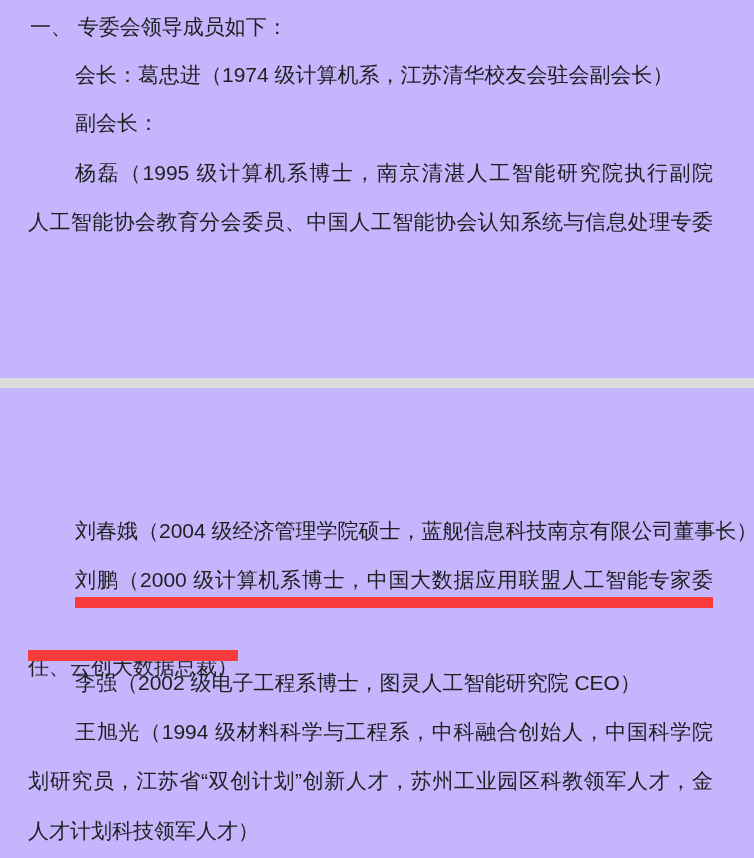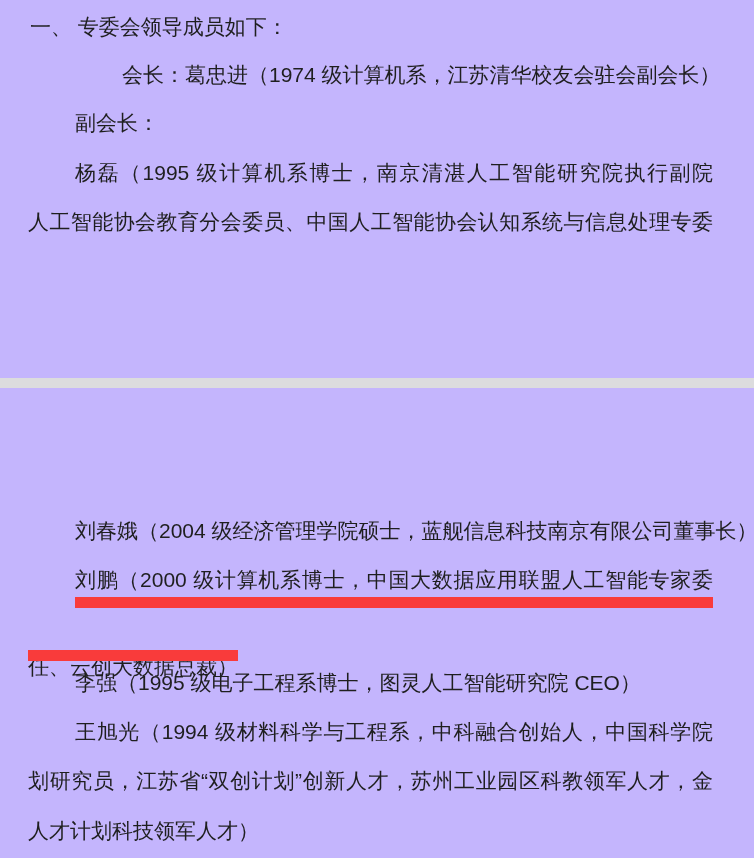--- a/index.html
+++ b/index.html
@@ -38,28 +38,28 @@
   .red-bar {
     position: absolute;
   }
 </style>
 </head>
 <body>
 
 <div class="page">
   <div id="lines">
       <div class="text-line" style="left: 30px; top: 13px; color: rgb(31, 31, 31);">一、 专委会领导成员如下：</div>
-      <div class="text-line" style="left: 75px; top: 61px; color: rgb(31, 31, 31); margin-left: 47px;">会长：葛忠进（1974 级计算机系，江苏清华校友会驻会副会长）</div>
+      <div class="text-line" style="left: 75px; top: 61px; color: rgb(31, 31, 31);">会长：葛忠进（1974 级计算机系，江苏清华校友会驻会副会长）</div>
       <div class="text-line" style="left: 75px; top: 109px; color: rgb(31, 31, 31); text-align: right;">副会长：</div>
       <div class="text-line justify" style="left: 75px; top: 159px; width: 638px; color: rgb(31, 31, 31);">杨磊（1995 级计算机系博士，南京清湛人工智能研究院执行副院长、江苏</div>
       <div class="text-line justify" style="left: 28px; top: 208px; width: 685px; color: rgb(31, 31, 31);">人工智能协会教育分会委员、中国人工智能协会认知系统与信息处理专委会委员）</div>
       <div class="text-line" style="left: 75px; top: 517px; color: rgb(31, 31, 31);">刘春娥（2004 级经济管理学院硕士，蓝舰信息科技南京有限公司董事长）</div>
       <div class="text-line justify" style="left: 75px; top: 566px; width: 638px; color: rgb(31, 31, 31);">刘鹏（2000 级计算机系博士，中国大数据应用联盟人工智能专家委员会主</div>
       <div class="text-line" style="left: 28px; top: 618px; color: rgb(31, 31, 31); margin-top: 35px;">任、云创大数据总裁）</div>
-      <div class="text-line" style="left: 75px; top: 669px; color: rgb(31, 31, 31);">李强（1995 级电子工程系博士，图灵人工智能研究院 CEO）</div>
+      <div class="text-line" style="left: 75px; top: 669px; color: rgb(31, 31, 31);">李强（2002 级电子工程系博士，图灵人工智能研究院 CEO）</div>
       <div class="text-line justify" style="left: 75px; top: 718px; width: 638px; color: rgb(31, 31, 31);">王旭光（1994 级材料科学与工程系，中科融合创始人，中国科学院百人计</div>
       <div class="text-line justify" style="left: 28px; top: 767px; width: 685px; color: rgb(31, 31, 31);">划研究员，江苏省“双创计划”创新人才，苏州工业园区科教领军人才，金鸡湖</div>
       <div class="text-line" style="left: 28px; top: 817px; color: rgb(31, 31, 31);">人才计划科技领军人才）</div>
     </div>
   <div id="separator" class="separator" style="top: 378px; height: 10px; background: rgb(220, 220, 222);"></div>
   <div id="bars">
       <div class="red-bar" style="left: 75px; top: 597px; width: 638px; height: 11px; background: rgb(249, 59, 59);"></div>
       <div class="red-bar" style="left: 28px; top: 650px; width: 210px; height: 11px; background: rgb(249, 59, 59);"></div>
     </div>
 </div>

